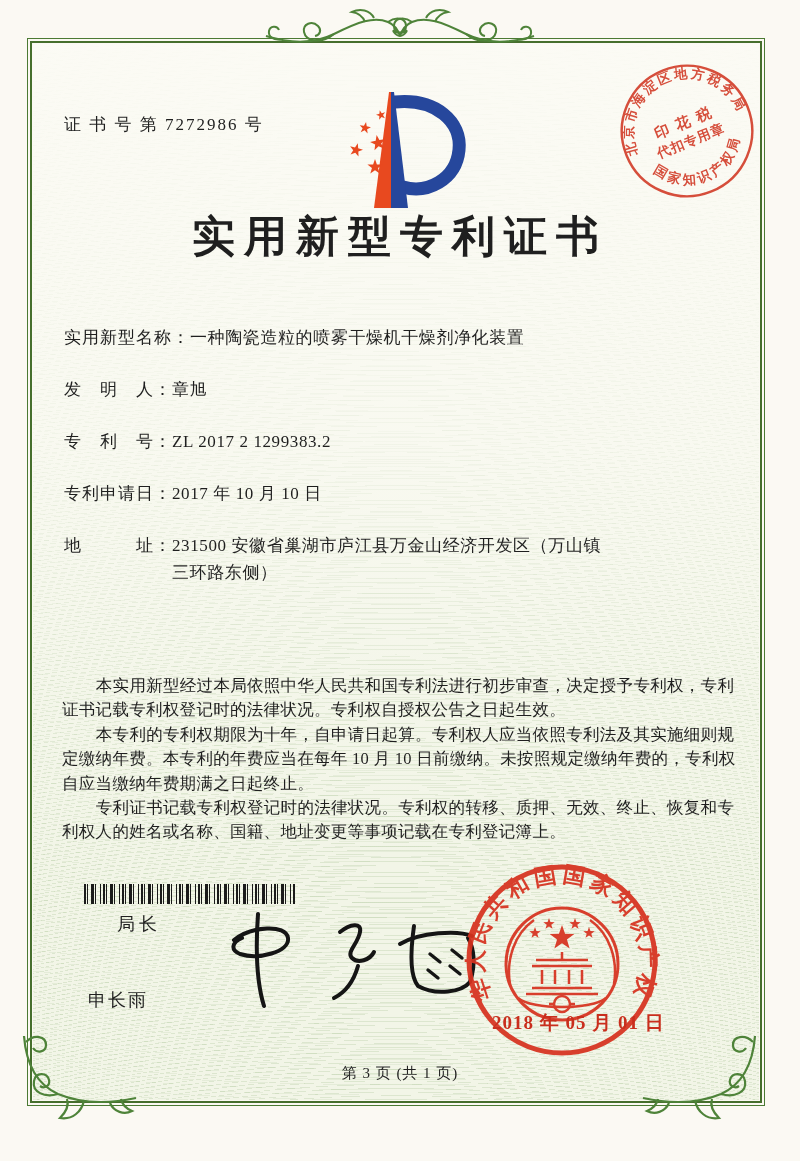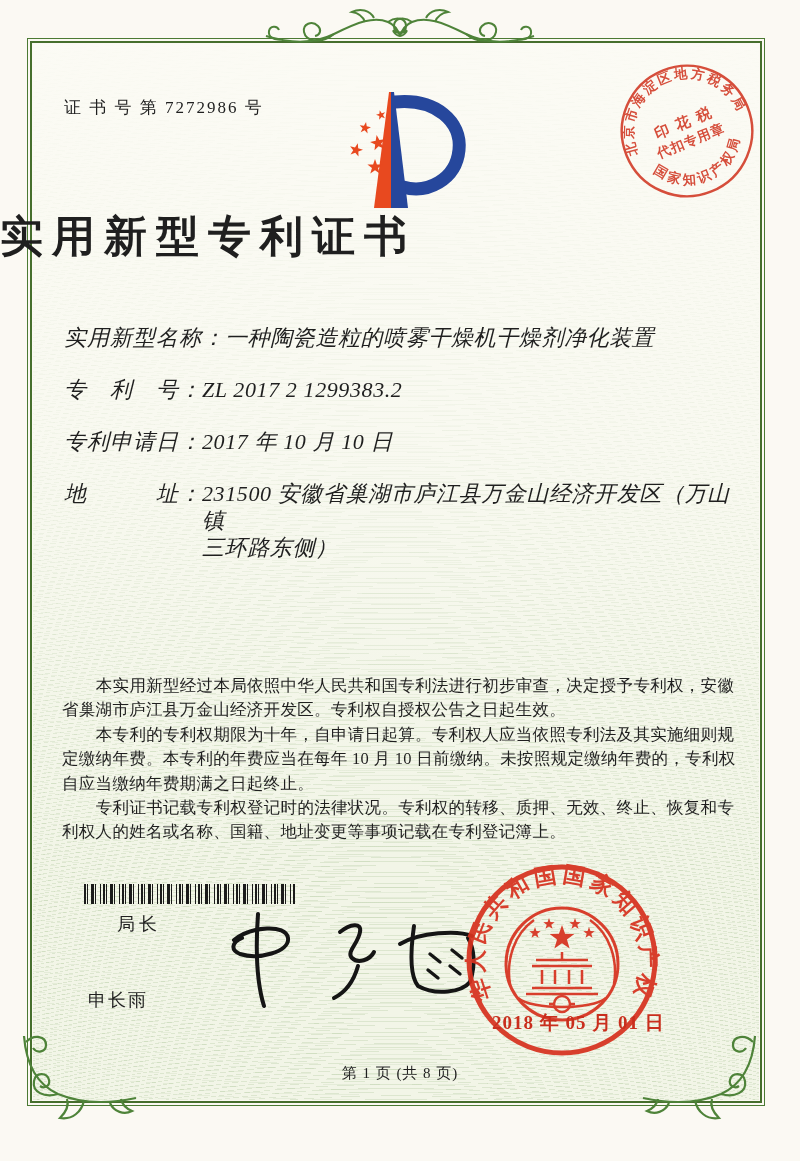--- a/index.html
+++ b/index.html
@@ -18,27 +18,27 @@
   }
   .frame-bg{
     position:absolute;inset:5px;
     background:
       linear-gradient(180deg, rgba(252,251,245,.95) 0%, rgba(252,251,245,.65) 38%, rgba(252,251,245,.18) 62%, rgba(252,251,245,0) 78%),
       repeating-radial-gradient(1000px 620px at 50% 150%, rgba(112,156,86,.17) 0 1px, rgba(0,0,0,0) 1px 6px),
       repeating-radial-gradient(1200px 760px at 50% -55%, rgba(112,156,86,.10) 0 1px, rgba(0,0,0,0) 1px 8px),
       #f2f5e7;
   }
   .ornament{position:absolute;z-index:3;}
-  .certno{position:absolute;left:64px;top:96px;font-size:17px;letter-spacing:2px;z-index:4;}
+  .certno{position:absolute;left:64px;top:113px;font-size:17px;letter-spacing:2px;z-index:4;}
   .logo{position:absolute;left:328px;top:88px;z-index:4;}
   .title{
-    position:absolute;left:0;top:208px;width:100%;text-align:left;
+    position:absolute;left:0;top:208px;width:100%;text-align:center;
     font-size:43px;font-weight:bold;letter-spacing:9px;z-index:4;
   }
-  .fields{position:absolute;left:64px;top:324px;width:668px;font-size:22px;z-index:4;font-style:italic;}
+  .fields{position:absolute;left:64px;top:324px;width:668px;font-size:17px;z-index:4;}
   .frow{display:flex;margin-bottom:25px;line-height:27px;}
   .frow.address{margin-bottom:12px;}
   .flabel{flex:0 0 auto;white-space:pre;letter-spacing:1px;}
   .fvalue{white-space:pre-line;letter-spacing:.6px;}
   .grantrow{display:flex;line-height:27px;}
   .grant-right{margin-left:86px;}
   .paras{
     position:absolute;left:62px;top:674px;width:678px;z-index:4;
     font-size:16.5px;line-height:1.48;letter-spacing:.3px;
   }
@@ -122,36 +122,40 @@
 </svg>
 
 <div class="title">实用新型专利证书</div>
 
 <div class="fields">
   <div class="frow">
     <span class="flabel">实用新型名称：</span>
     <span class="fvalue">一种陶瓷造粒的喷雾干燥机干燥剂净化装置</span>
   </div>
   <div class="frow">
+    <span class="flabel">发　明　人：</span>
+    <span class="fvalue">章旭</span>
+  </div>
+  <div class="frow">
     <span class="flabel">专　利　号：</span>
     <span class="fvalue">ZL 2017 2 1299383.2</span>
   </div>
   <div class="frow">
     <span class="flabel">专利申请日：</span>
     <span class="fvalue">2017 年 10 月 10 日</span>
   </div>
   <div class="frow address">
     <span class="flabel">地　　　址：</span>
     <span class="fvalue">231500 安徽省巢湖市庐江县万金山经济开发区（万山镇
 三环路东侧）</span>
   </div>
 </div>
 
 <div class="paras">
-  <p>本实用新型经过本局依照中华人民共和国专利法进行初步审查，决定授予专利权，安徽省巢湖市庐江县万金山经济开发区。专利权自授权公告之日起生效。</p>
+  <p>本实用新型经过本局依照中华人民共和国专利法进行初步审查，决定授予专利权，专利证书记载专利权登记时的法律状况。专利权自授权公告之日起生效。</p>
   <p>本专利的专利权期限为十年，自申请日起算。专利权人应当依照专利法及其实施细则规定缴纳年费。本专利的年费应当在每年 10 月 10 日前缴纳。未按照规定缴纳年费的，专利权自应当缴纳年费期满之日起终止。</p>
   <p>专利证书记载专利权登记时的法律状况。专利权的转移、质押、无效、终止、恢复和专利权人的姓名或名称、国籍、地址变更等事项记载在专利登记簿上。</p>
 </div>
 
 <div class="barcode"></div>
 
 <div class="officer-title">局长</div>
 <div class="officer-name">申长雨</div>
 
 <svg class="signature" width="285" height="118" viewBox="0 0 285 118">
@@ -205,13 +209,13 @@
       <textPath href="#tax-arc-top" startOffset="50%" text-anchor="middle">北京市海淀区地方税务局</textPath>
     </text>
     <text x="80" y="76" font-size="15" font-weight="bold" text-anchor="middle" letter-spacing="2">印 花 税</text>
     <text x="80" y="95" font-size="13.5" font-weight="bold" text-anchor="middle" letter-spacing="1">代扣专用章</text>
     <text font-size="13.5" font-weight="bold" letter-spacing="3">
       <textPath href="#tax-arc-bot" startOffset="50%" text-anchor="middle">国家知识产权局</textPath>
     </text>
   </g>
 </svg>
 
-<div class="footer">第 1 页 (共 8 页)</div>
+<div class="footer">第 3 页 (共 1 页)</div>
 
 </body></html>

